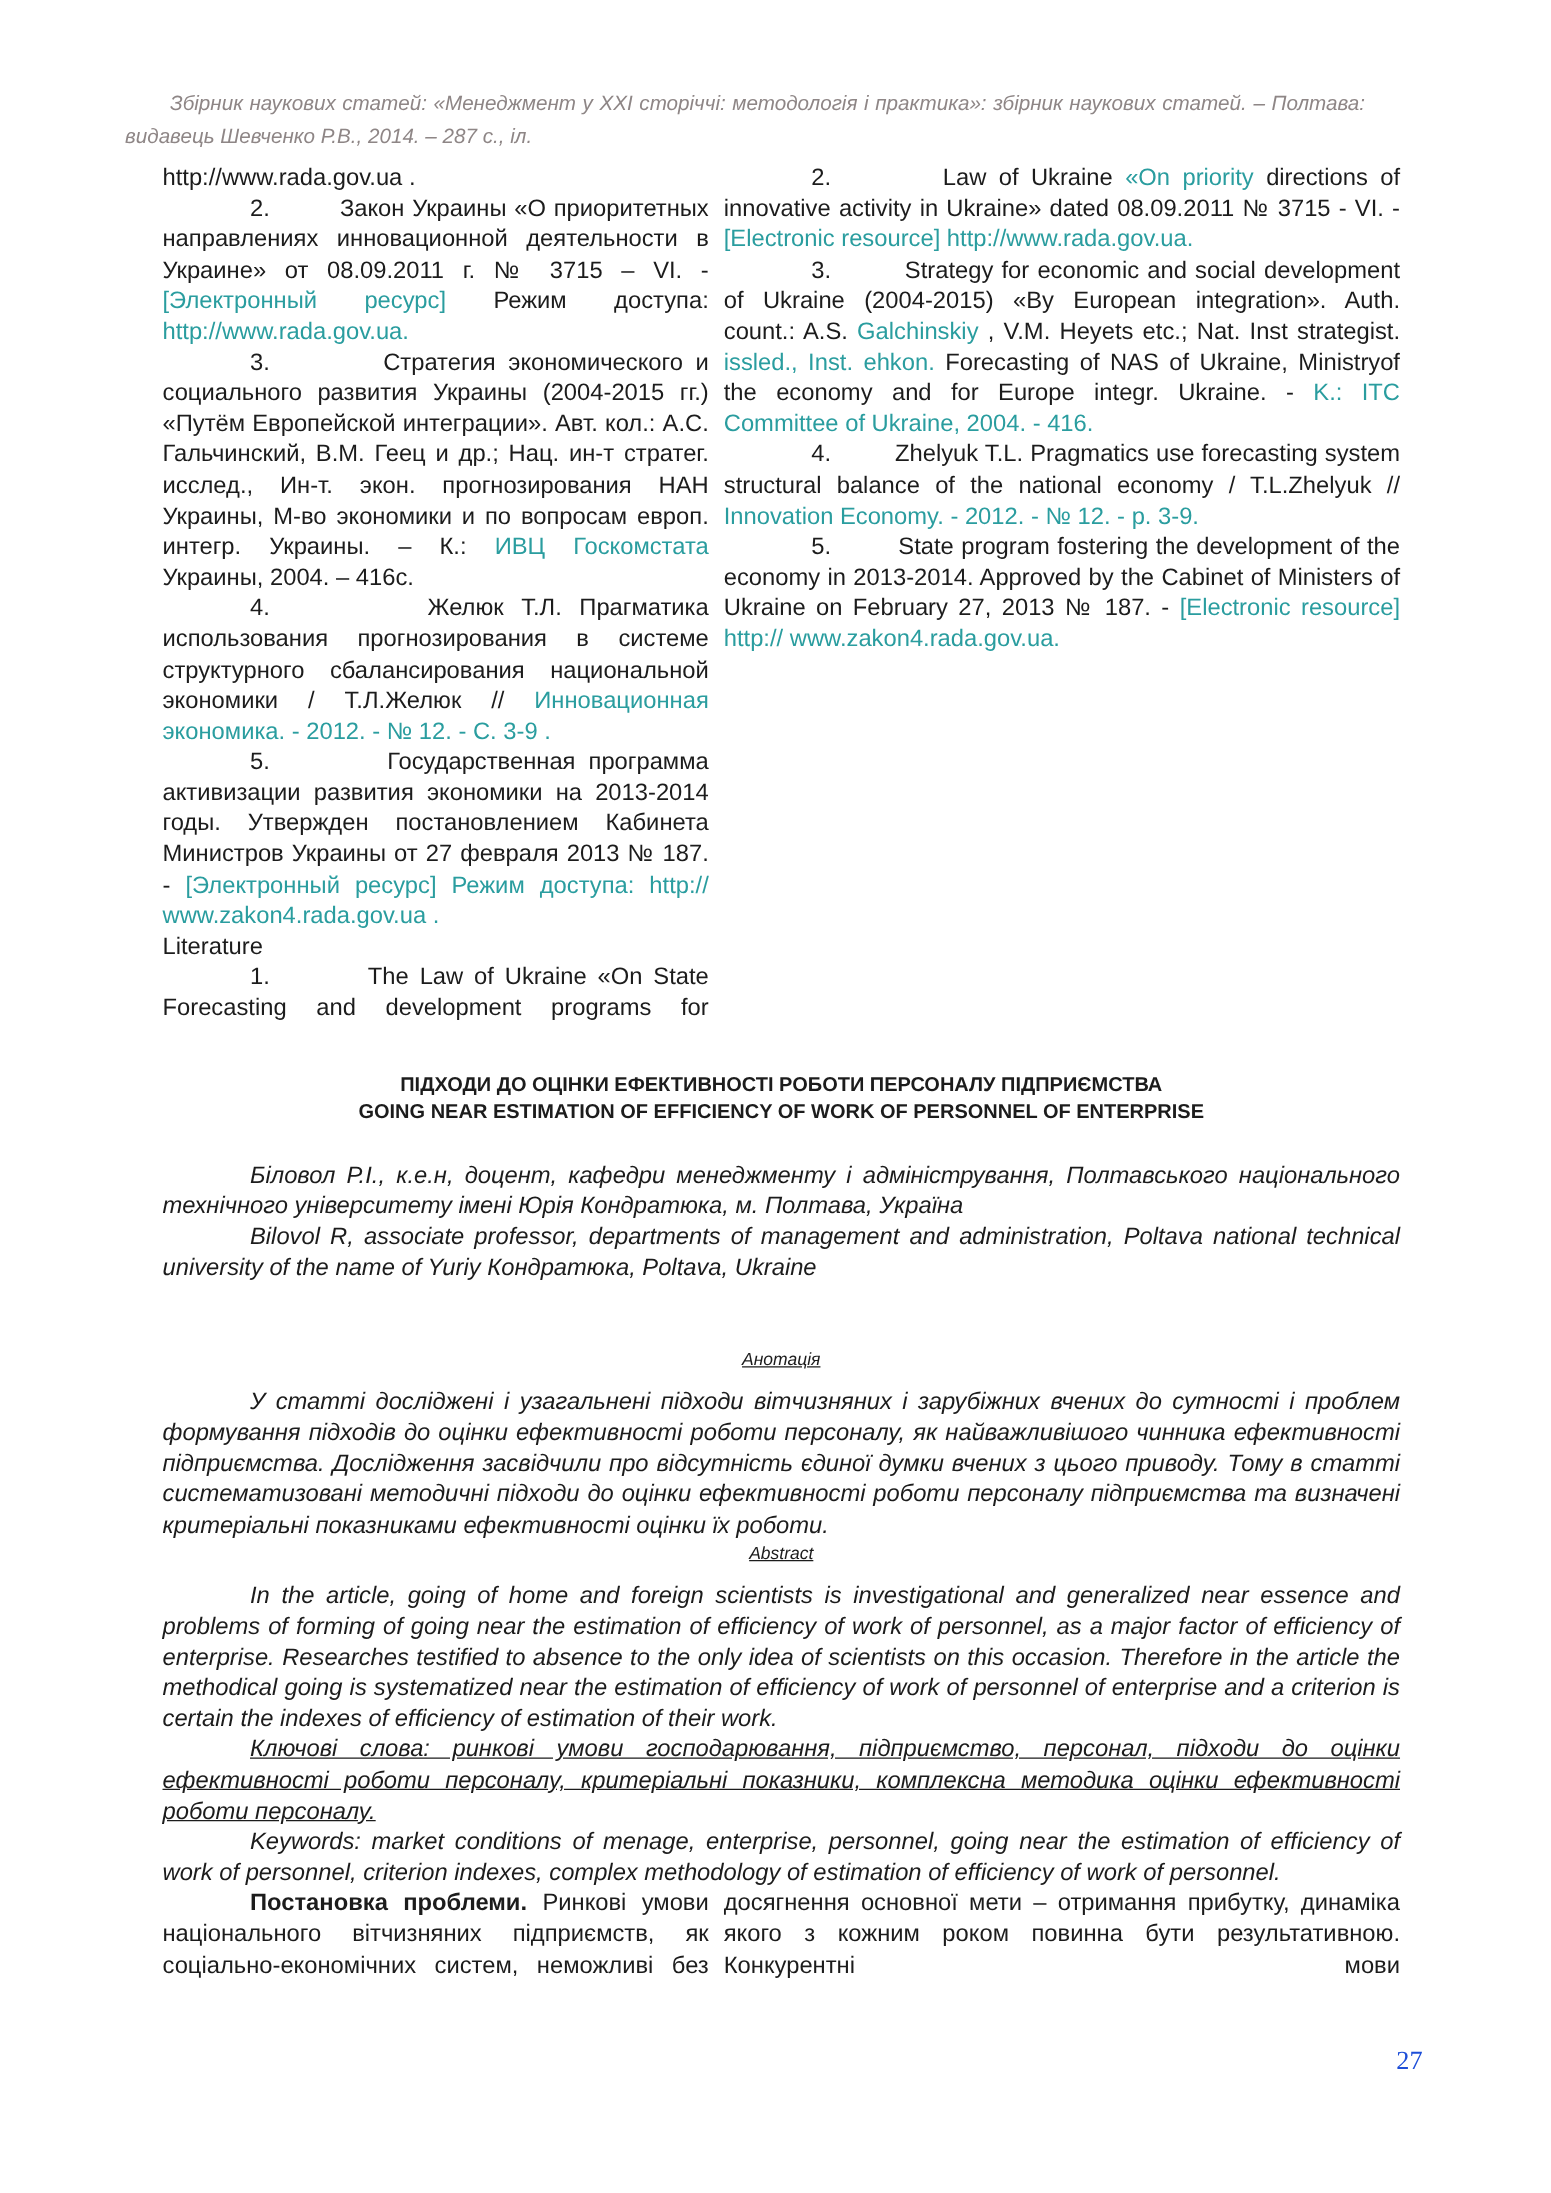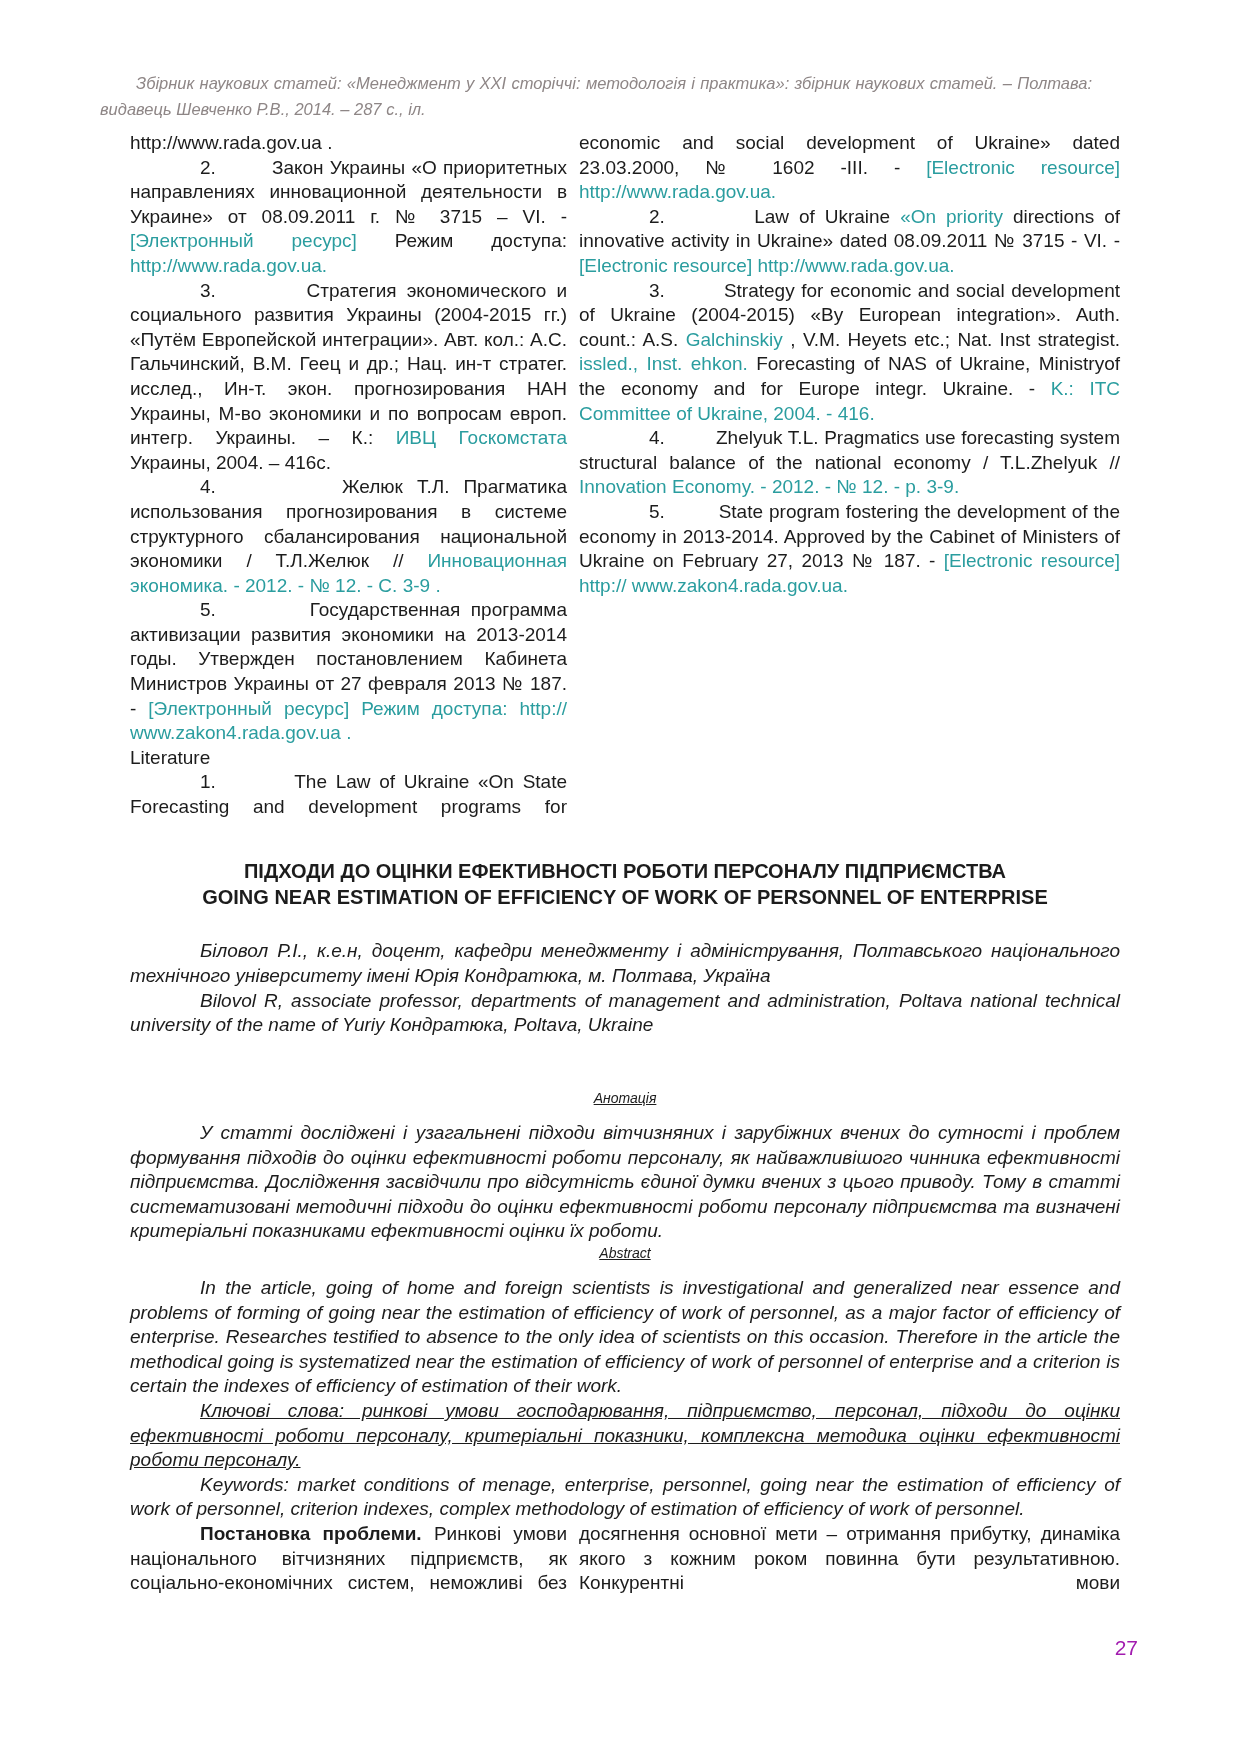--- a/index.html
+++ b/index.html
@@ -16,30 +16,30 @@
   .columns { display:flex; gap:12px; }
   .col-left  { width:437px; flex:0 0 437px; }
   .col-right { flex:1; }
   p.para { margin:0; font-size:19px; line-height:1.295; text-align:justify; }
   .indent { text-indent:70px; }
   .center { text-align:center; text-indent:0; }
   .cont   { text-align-last:justify; }
   .hl     { color:var(--hl,#2a9d9f); }
   .bold   { font-weight:bold; }
   .italic { font-style:italic; }
-  .article-title { margin-top:38px; text-align:center; font-weight:bold; font-size:20px; line-height:1.32; }
+  .article-title { margin-top:38px; text-align:center; font-weight:bold; font-size:16px; line-height:1.32; }
   .authors { margin-top:29px; }
   .authors p { font-style:italic; }
   .section-heading { margin-top:0; text-align:center; font-style:italic; font-size:14px; line-height:1.295;text-decoration:underline; }
   .gap-lg { margin-top:51px; }
   .kw { margin-top:29px;text-decoration:underline; }
   .bottom-columns { margin-top:0; }
   .page-number {
     position:absolute; right:103px; top:1636px;
-    font-family:Liberation Sans, sans-serif; font-size:21px; color:#a21caf;
+    font-family:Liberation Serif, serif; font-size:21px; color:#1d4ed8;
   }
 </style>
 </head>
 <body>
 
 <div class="page">
 
   <div class="running-header">Збірник наукових статей: «Менеджмент у XXI сторіччі: методологія і практика»: збірник наукових статей. – Полтава: видавець Шевченко Р.В., 2014. – 287 с., іл.</div>
 
   <div class="content">
@@ -48,21 +48,20 @@
       <div class="col-left">
           <p class="para"><span>http://www.rada.gov.ua .</span></p>
           <p class="para indent"><span>2.&nbsp;&nbsp;&nbsp;&nbsp;&nbsp;&nbsp;&nbsp;&nbsp;&nbsp;Закон Украины «О приоритетных направлениях инновационной деятельности в Украине» от 08.09.2011 г. № 3715 – VI. - </span><span class="hl">[Электронный ресурс]</span><span> Режим доступа: </span><span class="hl">http://www.rada.gov.ua.</span></p>
           <p class="para indent"><span>3.&nbsp;&nbsp;&nbsp;&nbsp;&nbsp;&nbsp;&nbsp;&nbsp;&nbsp;Стратегия экономического и социального развития Украины (2004-2015 гг.) «Путём Европейской интеграции». Авт. кол.: А.С. Гальчинский, В.М. Геец и др.; Нац. ин-т стратег. исслед., Ин-т. экон. прогнозирования НАН Украины, М-во экономики и по вопросам европ. интегр. Украины. – К.: </span><span class="hl">ИВЦ Госкомстата</span><span> Украины, 2004. – 416с.</span></p>
           <p class="para indent"><span>4.&nbsp;&nbsp;&nbsp;&nbsp;&nbsp;&nbsp;&nbsp;&nbsp;&nbsp;Желюк Т.Л. Прагматика использования прогнозирования в системе структурного сбалансирования национальной экономики / Т.Л.Желюк // </span><span class="hl">Инновационная экономика. - 2012. - № 12. - С. 3-9 .</span></p>
           <p class="para indent"><span>5.&nbsp;&nbsp;&nbsp;&nbsp;&nbsp;&nbsp;&nbsp;&nbsp;&nbsp;Государственная программа активизации развития экономики на 2013-2014 годы. Утвержден постановлением Кабинета Министров Украины от 27 февраля 2013 № 187. - </span><span class="hl">[Электронный ресурс] Режим доступа: http:// www.zakon4.rada.gov.ua .</span></p>
           <p class="para center"><span>Literature</span></p>
           <p class="para indent cont"><span>1.&nbsp;&nbsp;&nbsp;&nbsp;&nbsp;&nbsp;&nbsp;&nbsp;&nbsp;The Law of Ukraine «On State Forecasting and development programs for</span></p>
         </div>
       <div class="col-right">
-          <p class="para"><span>economic and social development of Ukraine» dated 23.03.2000, № 1602 -III. - </span><span class="hl">[Electronic resource] http://www.rada.gov.ua.</span></p>
           <p class="para indent"><span>2.&nbsp;&nbsp;&nbsp;&nbsp;&nbsp;&nbsp;&nbsp;&nbsp;&nbsp;Law of Ukraine </span><span class="hl">«On priority</span><span> directions of innovative activity in Ukraine» dated 08.09.2011 № 3715 - VI. - </span><span class="hl">[Electronic resource] http://www.rada.gov.ua.</span></p>
           <p class="para indent"><span>3.&nbsp;&nbsp;&nbsp;&nbsp;&nbsp;&nbsp;&nbsp;&nbsp;&nbsp;Strategy for economic and social development of Ukraine (2004-2015) «By European integration». Auth. count.: A.S. </span><span class="hl">Galchinskiy</span><span> , V.M. Heyets etc.; Nat. Inst strategist. </span><span class="hl">issled., Inst. ehkon.</span><span> Forecasting of NAS of Ukraine, Ministryof the economy and for Europe integr. Ukraine. - </span><span class="hl">K.: ITC Committee of Ukraine, 2004. - 416.</span></p>
           <p class="para indent"><span>4.&nbsp;&nbsp;&nbsp;&nbsp;&nbsp;&nbsp;&nbsp;&nbsp;&nbsp;Zhelyuk T.L. Pragmatics use forecasting system structural balance of the national economy / T.L.Zhelyuk // </span><span class="hl">Innovation Economy. - 2012. - № 12. - p. 3-9.</span></p>
           <p class="para indent"><span>5.&nbsp;&nbsp;&nbsp;&nbsp;&nbsp;&nbsp;&nbsp;&nbsp;&nbsp;State program fostering the development of the economy in 2013-2014. Approved by the Cabinet of Ministers of Ukraine on February 27, 2013 № 187. - </span><span class="hl">[Electronic resource] http:// www.zakon4.rada.gov.ua.</span></p>
         </div>
     </div>
 
     <div class="article-title">
       <div>ПІДХОДИ ДО ОЦІНКИ ЕФЕКТИВНОСТІ РОБОТИ ПЕРСОНАЛУ ПІДПРИЄМСТВА</div>
       <div>GOING NEAR ESTIMATION OF EFFICIENCY OF WORK OF PERSONNEL OF ENTERPRISE</div>

